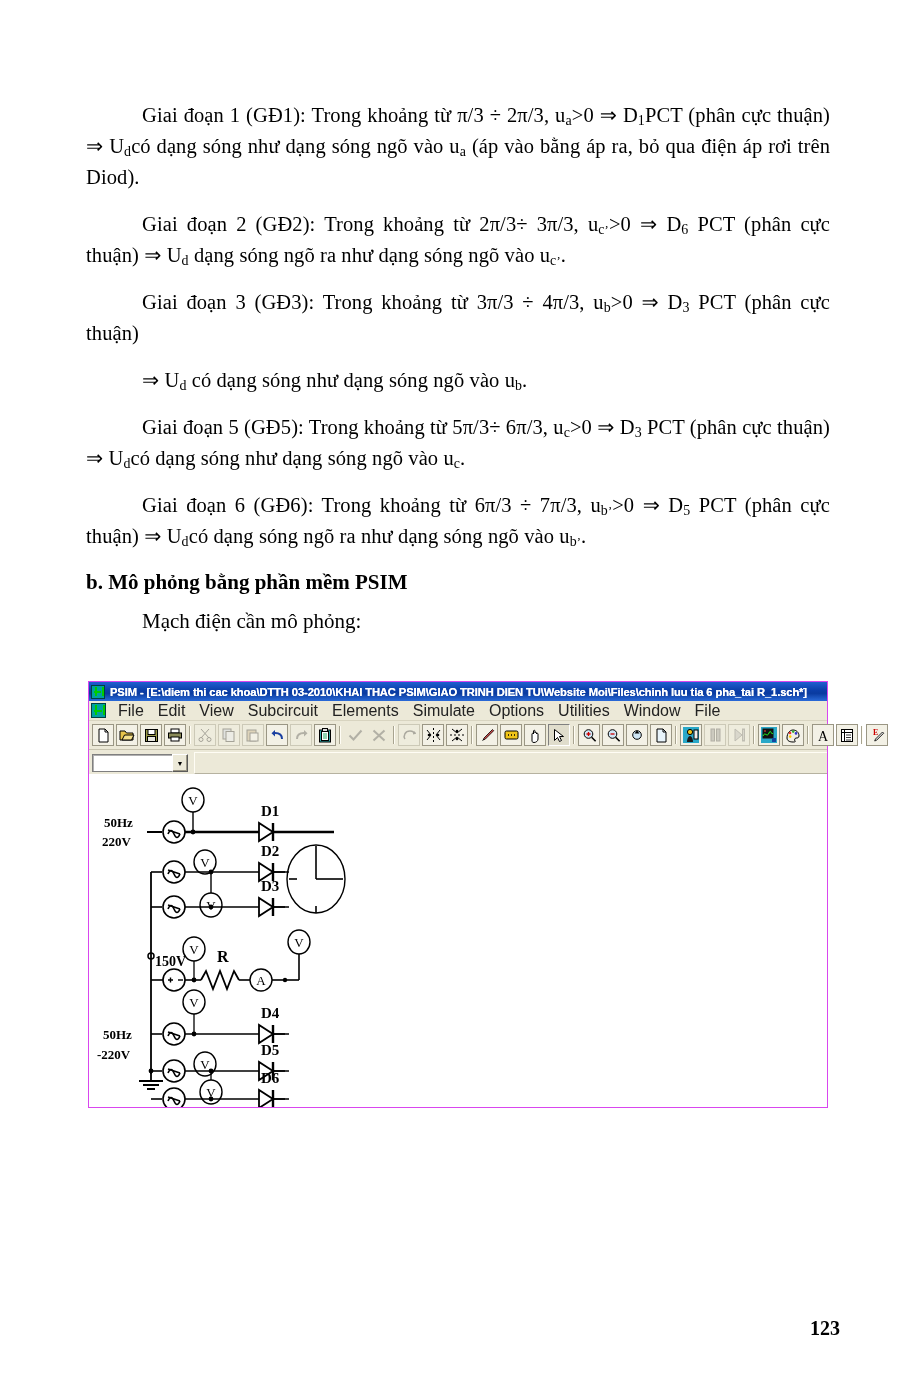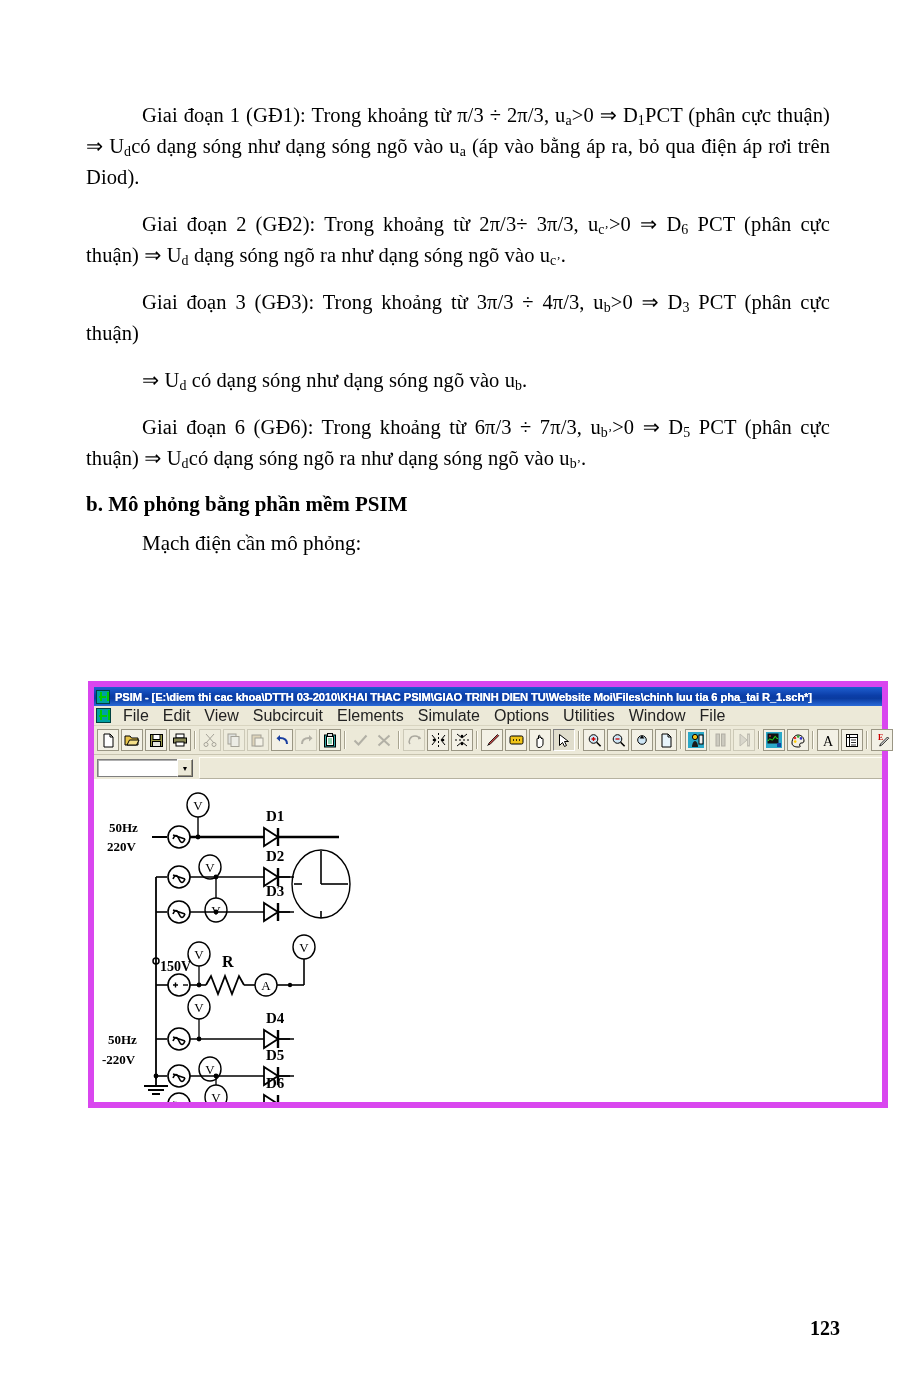--- a/index.html
+++ b/index.html
@@ -54,23 +54,23 @@
     margin: 0 0 14px 0;
     line-height: 30px;
   }
   .prime { font-size: 0.9em; }
 
   
   #psim-window {
     position: absolute;
     left: 88px;
     top: 681px;
-    width: 800px;
+    width: 740px;
     height: 427px;
-    border: 6px solid #d946ef;
+    border: 1px solid #d946ef;
     background: #ece9d8;
     box-sizing: border-box;
     font-family: "Liberation Sans", sans-serif;
   }
   .titlebar {
     height: 19px;
     background: linear-gradient(to bottom, #1f5fd0 0%, #0b3ea8 45%, #0a3ba0 60%, #2a6ad8 100%);
     background-color: #0a3ba0;
     display: flex;
     align-items: center;
@@ -292,20 +292,23 @@
 
   <p class="para">
     Giai đoạn 3 (GĐ3): Trong khoảng từ 3π/3 ÷ 4π/3, u<sub>b</sub>&gt;0 ⇒ D<sub>3</sub> PCT (phân cực thuận)
   </p>
 
   <p class="para hang">
     ⇒ U<sub>d</sub> có dạng sóng như dạng sóng ngõ vào u<sub>b</sub>.
   </p>
 
 
+  <p class="para">
+    Giai đoạn 5 (GĐ5): Trong khoảng từ 5π/3÷ 6π/3, u<sub>c</sub>&gt;0 ⇒ D<sub>3</sub> PCT (phân cực thuận) ⇒ U<sub>d</sub>có dạng sóng như dạng sóng ngõ vào u<sub>c</sub>.
+  </p>
 
   <p class="para">
     Giai đoạn 6 (GĐ6): Trong khoảng từ 6π/3 ÷ 7π/3, u<sub>b<span class="prime">’</span></sub>&gt;0 ⇒ D<sub>5</sub> PCT (phân cực thuận) ⇒ U<sub>d</sub>có dạng sóng ngõ ra như dạng sóng ngõ vào u<sub>b<span class="prime">’</span></sub>.
   </p>
 
   <div class="heading-b">b. Mô phỏng bằng phần mềm PSIM</div>
 
   <div class="lead">Mạch điện cần mô phỏng:</div>
 </div>
 

